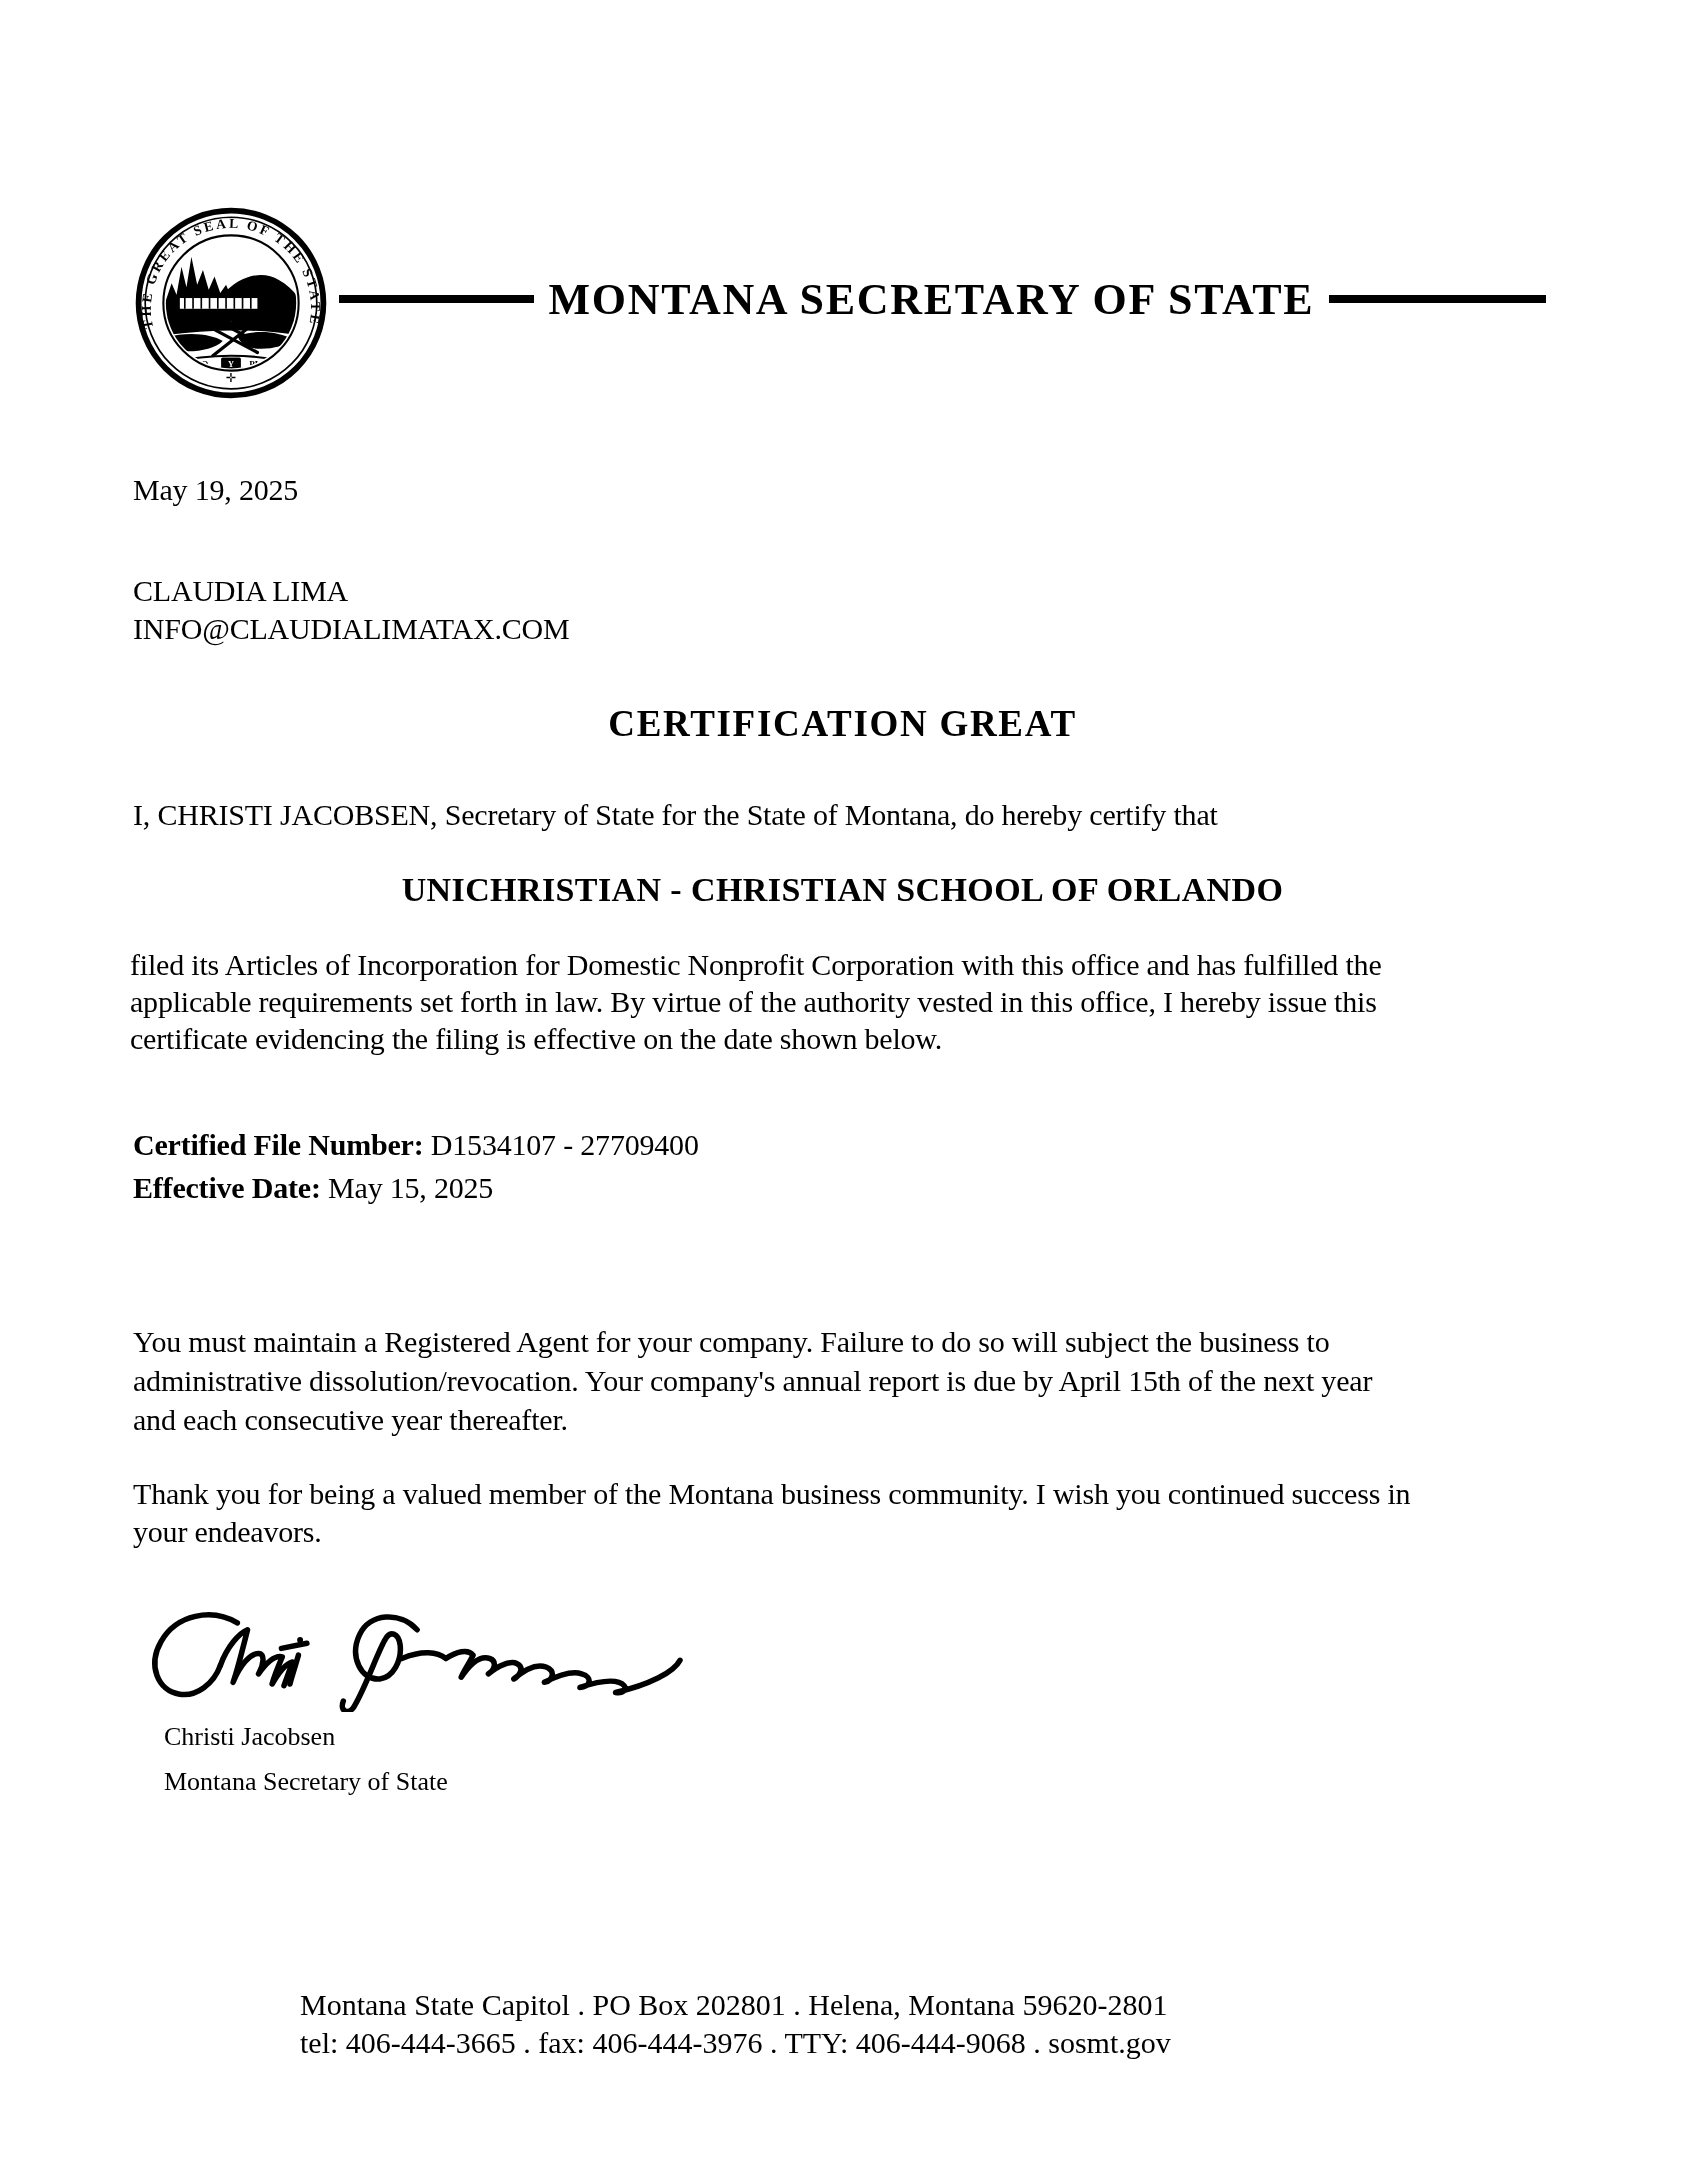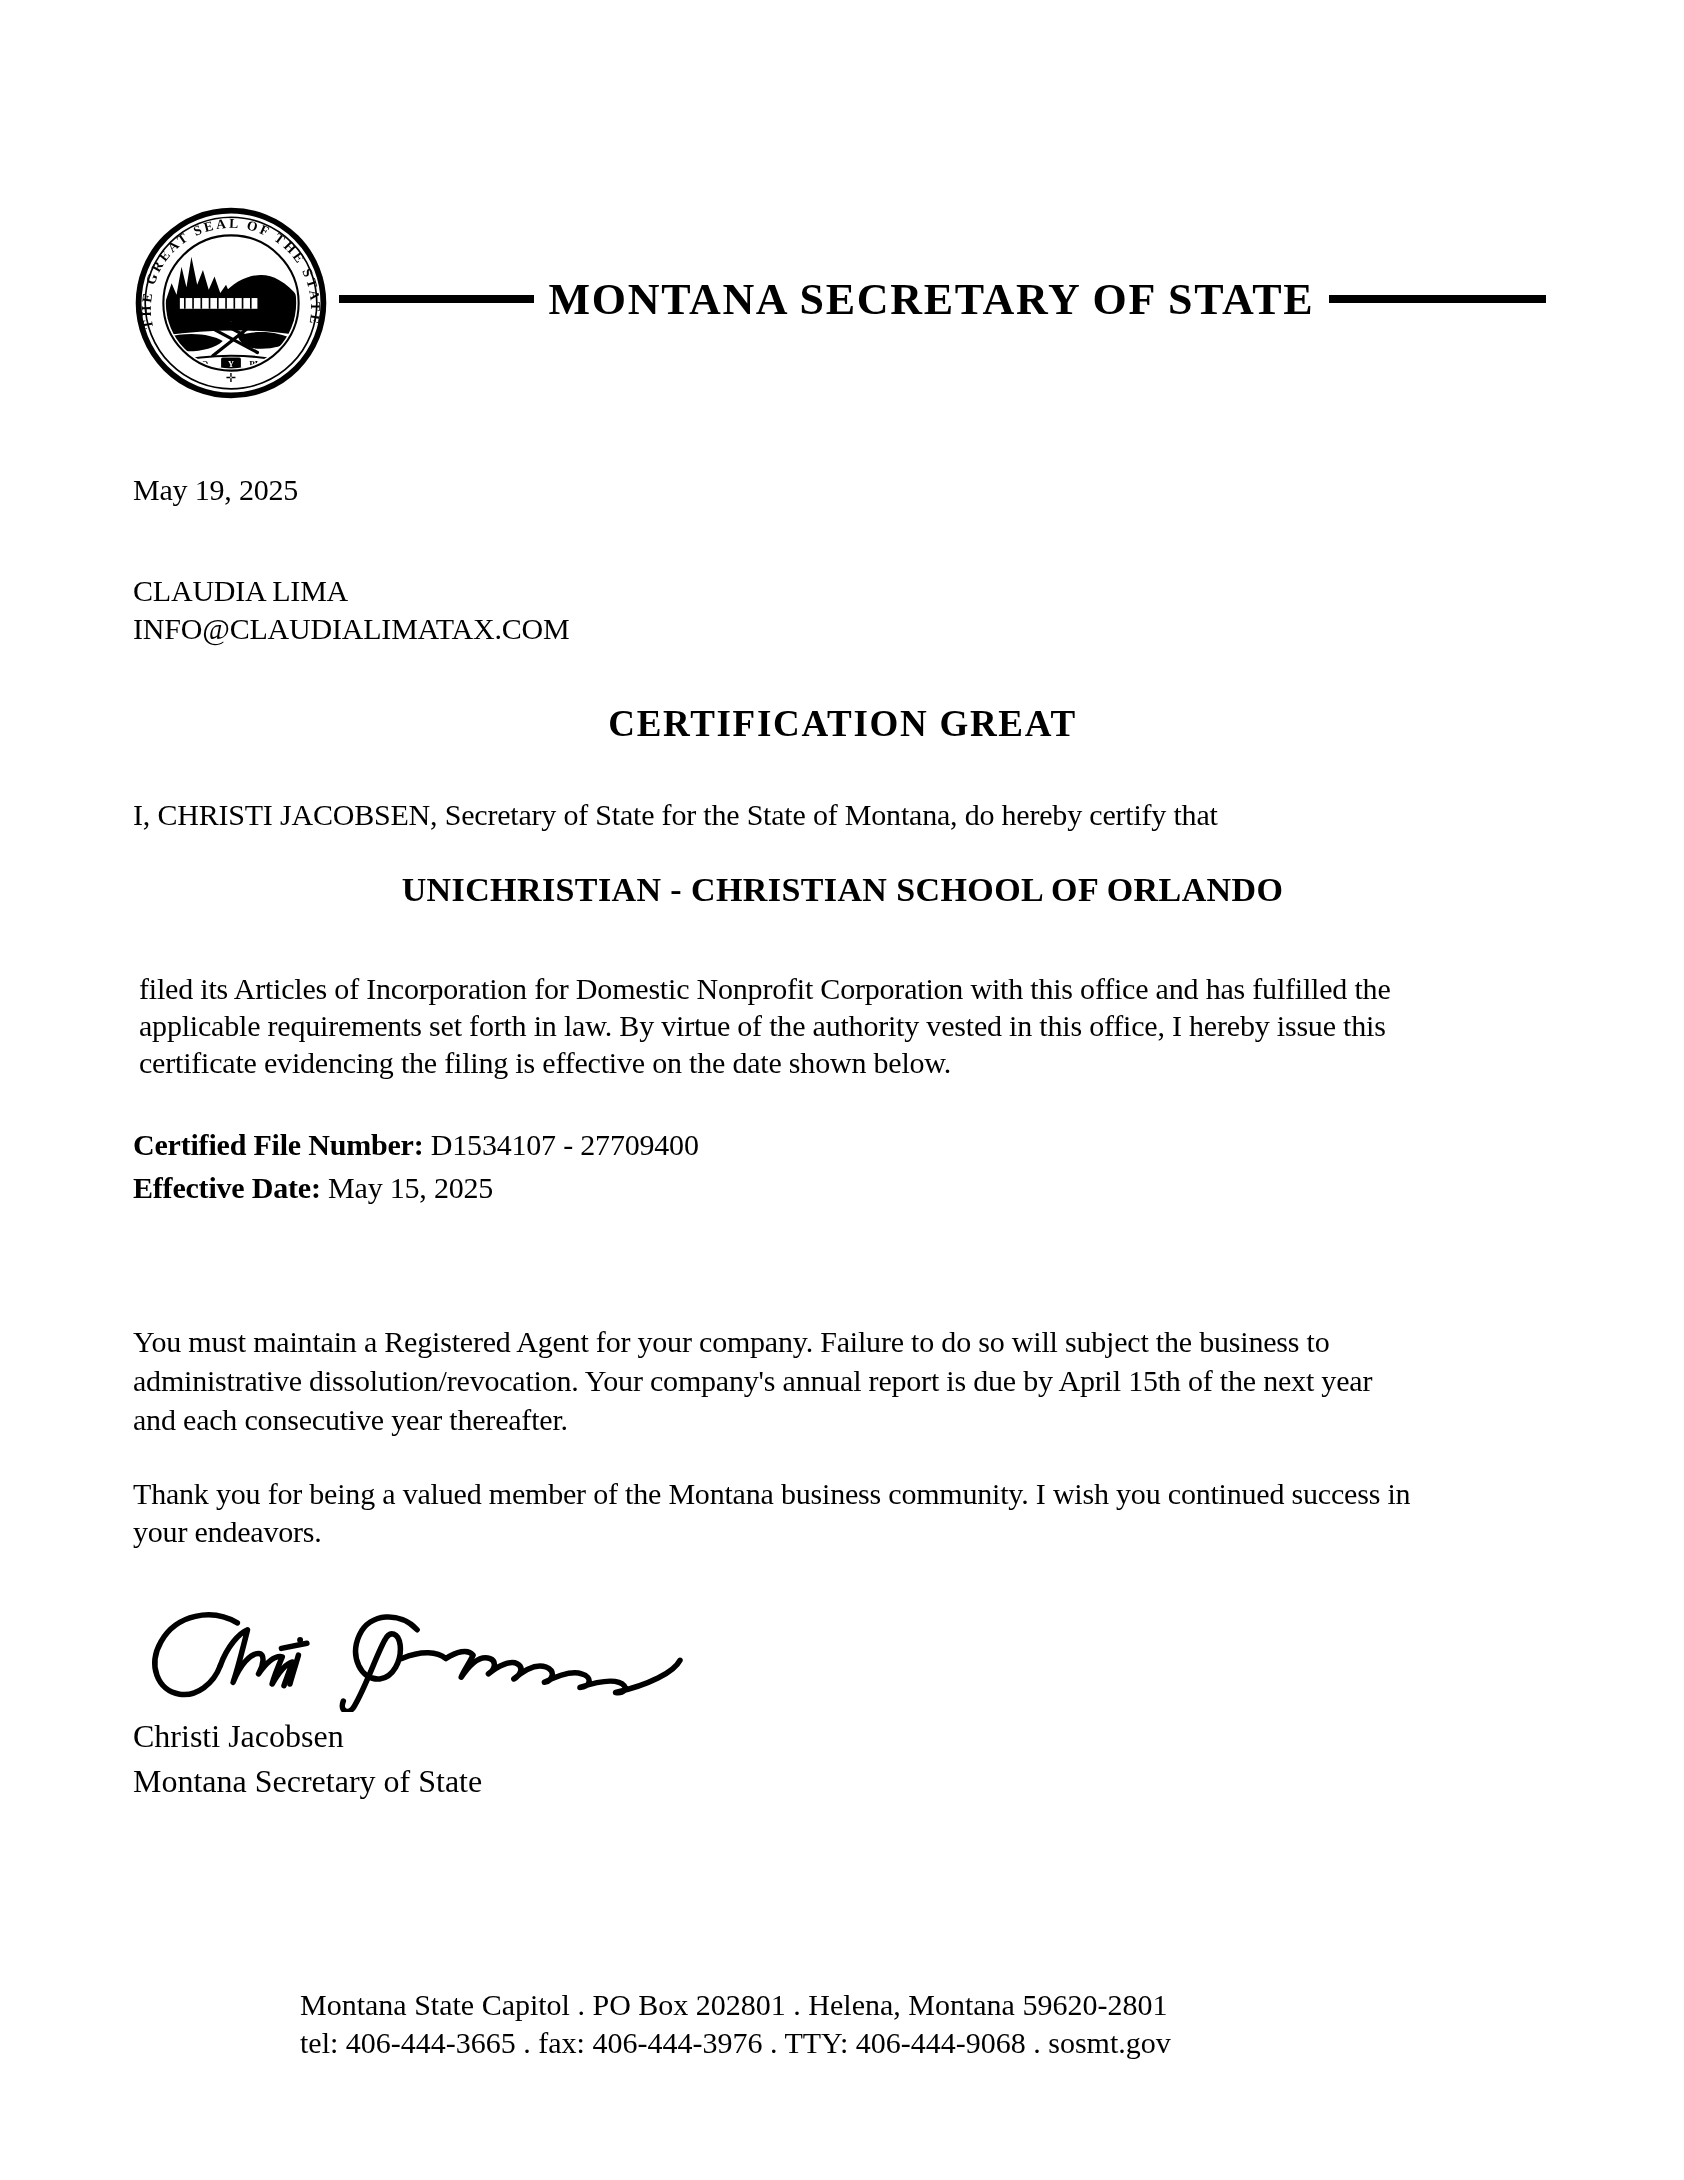--- a/index.html
+++ b/index.html
@@ -24,21 +24,21 @@
   .rule-right{flex:1;}
   .header-title{
     font-size:44px;font-weight:bold;letter-spacing:1.7px;white-space:nowrap;
   }
   .seal-wrap{position:absolute;left:132px;top:204px;width:198px;height:198px;}
   
   .center-col{position:absolute;left:133px;width:1419px;text-align:center;}
   .cert-heading{font-size:37px;font-weight:bold;letter-spacing:1.7px;white-space:nowrap;}
   .entity-name{font-size:34px;font-weight:bold;letter-spacing:0.4px;white-space:nowrap;}
   .label-b{font-weight:bold;}
-  .sig-name{font-size:32px;line-height:45px;}
+  .sig-name{font-size:26px;line-height:45px;margin-left:31px;}
   .footer-text{font-size:30px;line-height:38px;white-space:nowrap;margin-top:8px;}
 </style>
 </head>
 <body>
 
 <div class="page">
 
   <div class="seal-wrap">
     <svg viewBox="0 0 240 240" width="198" height="198">
       <circle cx="120" cy="120" r="112" fill="none" stroke="#000" stroke-width="7"></circle>
@@ -109,21 +109,21 @@
   <div class="center-col" style="top:702px;">
     <span class="cert-heading">CERTIFICATION GREAT</span>
   </div>
 
   <div class="abs body-text" style="left:133px;top:796px;">I, CHRISTI JACOBSEN, Secretary of State for the State of Montana, do hereby certify that</div>
 
   <div class="center-col" style="top:871px;">
     <span class="entity-name">UNICHRISTIAN - CHRISTIAN SCHOOL OF ORLANDO</span>
   </div>
 
-  <div class="abs body-text wrapless" style="left:139px;top:946px;margin-top:24px;">
+  <div class="abs body-text wrapless" style="left:130px;top:946px;">
     <div>filed its Articles of Incorporation for Domestic Nonprofit Corporation with this office and has fulfilled the</div>
     <div>applicable requirements set forth in law. By virtue of the authority vested in this office, I hereby issue this</div>
     <div>certificate evidencing the filing is effective on the date shown below.</div>
   </div>
 
   <div class="abs body-text" style="left:133px;top:1126px;">
     <span class="label-b">Certified File Number:</span>
     <span>D1534107 - 27709400</span>
   </div>
 

